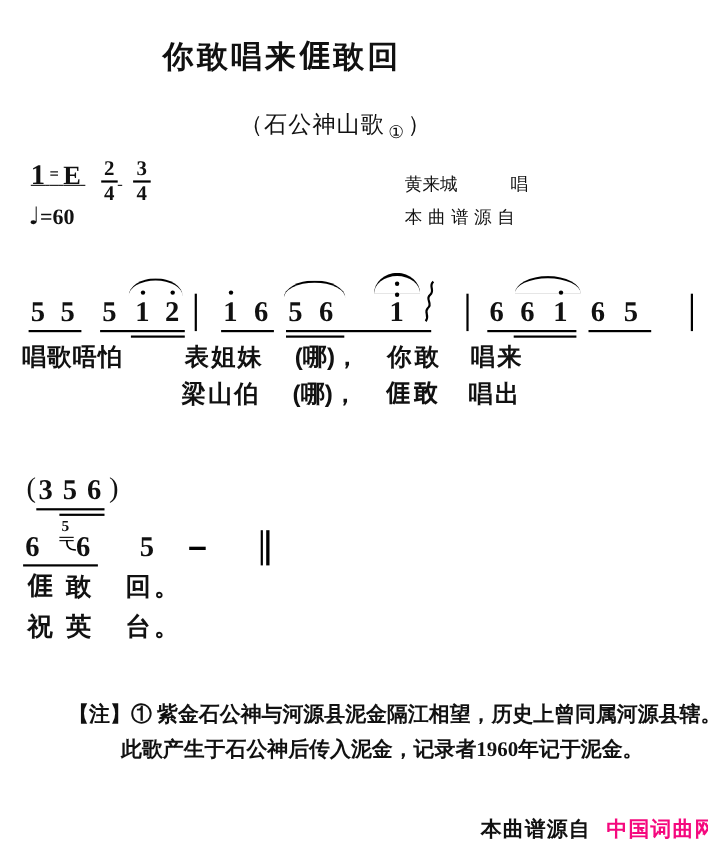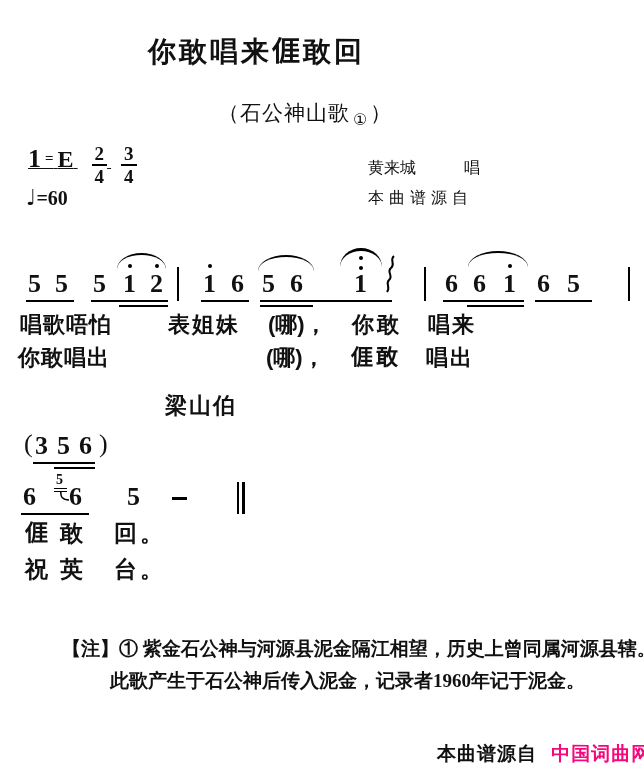--- a/index.html
+++ b/index.html
@@ -107,22 +107,21 @@
   <div class="beam" style="left:535px;top:300px;width:57px;"></div>
   <div class="slur" style="left:468px;top:251px;width:60px;"></div>
   <div class="bline" style="left:628px;top:267px;"></div>
 
   <span class="abs lyr" style="left:20px;top:312px;letter-spacing:1px;">唱歌唔怕</span>
   <span class="abs lyr" style="left:168px;top:312px;letter-spacing:2px;">表姐妹</span>
   <span class="abs lyr" style="left:268px;top:312px;">(哪)，</span>
   <span class="abs lyr" style="left:352px;top:312px;letter-spacing:3px;">你敢</span>
   <span class="abs lyr" style="left:428px;top:312px;letter-spacing:2px;">唱来</span>
 
-  <span class="abs lyr" style="left:18px;top:345px;letter-spacing:1px;">你敢唱出</span>
-  <span class="abs lyr" style="left:165px;top:345px;letter-spacing:2px;margin-top:48px;">梁山伯</span>
+  <span class="abs lyr" style="left:165px;top:345px;letter-spacing:2px;">梁山伯</span>
   <span class="abs lyr" style="left:266px;top:345px;">(哪)，</span>
   <span class="abs lyr" style="left:351px;top:345px;letter-spacing:3px;">𠊎敢</span>
   <span class="abs lyr" style="left:426px;top:345px;letter-spacing:2px;">唱出</span>
 
   <span class="abs digit" style="left:24px;top:431px;font-weight:normal;">(</span>
   <span class="abs digit" style="left:35px;top:433px;">3</span>
   <span class="abs digit" style="left:57px;top:433px;">5</span>
   <span class="abs digit" style="left:79px;top:433px;">6</span>
   <span class="abs digit" style="left:99px;top:431px;font-weight:normal;">)</span>
   <div class="beam" style="left:33px;top:462px;width:62px;"></div>

